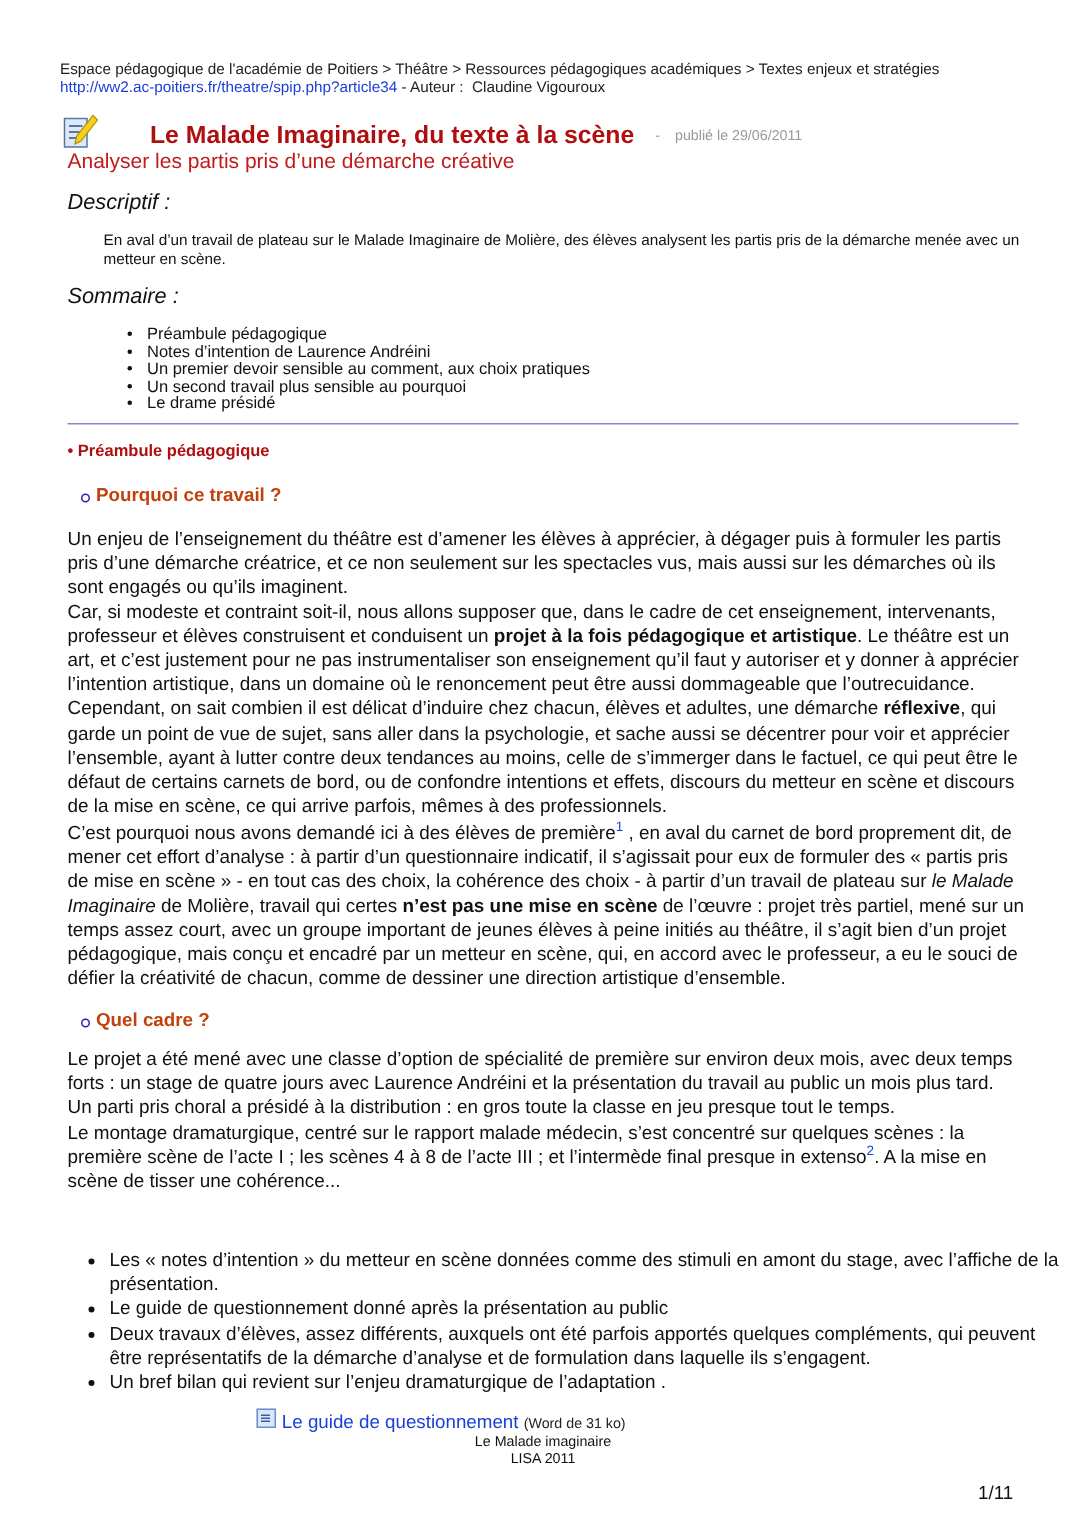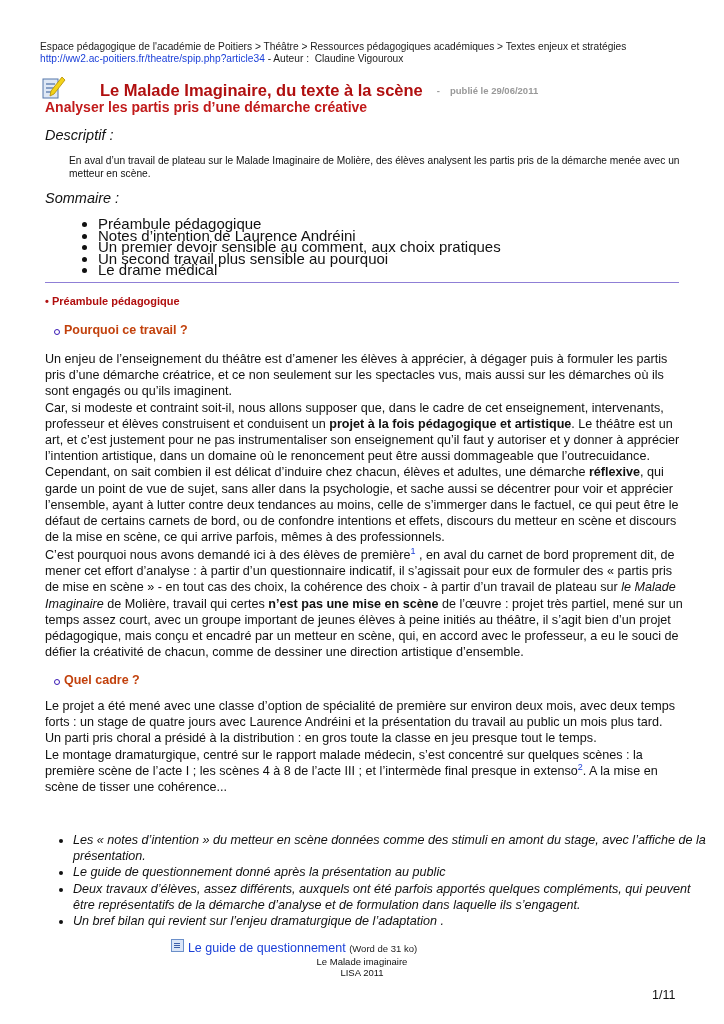--- a/index.html
+++ b/index.html
@@ -7,40 +7,40 @@
          font-family: "Liberation Sans", sans-serif; color: #111; }
   .page { position: absolute; left: 0; top: 0; width: 724px; height: 1024px; padding-left: 40px; }
 
   .crumbs { position: absolute; left: 40px; top: 41px; width: 650px; font-size: 10.2px; line-height: 12px; color: #222; }
   .crumbs .url { color: #1a3fd8; }
   .crumbs .url-line span { white-space: pre; }
 
   .title-row { position: absolute; left: 42px; top: 74px; height: 26px; display: flex; align-items: flex-end; }
   .title-icon { width: 24px; height: 24px; margin-right: 6px; position: relative; }
   .title-text { color: #b00f0f; font-weight: bold; font-size: 16.5px; line-height: 20px; margin-left: 28px; }
-  .pub { color: #999; font-size: 9.5px; margin-left: 14px; line-height: 18px; font-weight: bold; }
+  .pub { color: #999; font-size: 9.5px; margin-left: 14px; line-height: 18px; }
   .pub .dash { margin-right: 10px; }
-  .subtitle { position: absolute; left: 45px; top: 99px; color: #c11a1a; font-size: 14px; font-weight: bold; }
+  .subtitle { position: absolute; left: 45px; top: 99px; color: #c11a1a; font-size: 14px; }
 
   .h-italic { position: absolute; left: 45px; font-style: italic; font-size: 14.5px; color: #111; }
   .descr { position: absolute; left: 69px; top: 155px; width: 620px; font-size: 10.2px; line-height: 12.5px; }
-  .sommaire { position: absolute; left: 70px; top: 218px; margin: 0; padding: 0 0 0 28px; font-size: 15px; line-height: 11.5px; list-style: disc; }
+  .sommaire { position: absolute; left: 70px; top: 218px; margin: 0; padding: 0 0 0 28px; font-size: 11px; line-height: 11.5px; list-style: disc; }
   .sommaire li { margin: 0; }
   .rule { position: absolute; left: 45px; top: 282px; width: 634px; height: 1px; background: #8f7fd6; }
 
   .sec-title { position: absolute; left: 45px; top: 295px; color: #b00f0f; font-weight: bold; font-size: 11px; }
   .sub-title { position: absolute; left: 54px; color: #c2410c; font-weight: bold; font-size: 12.5px; }
   .sub-title .ring { display: inline-block; width: 4px; height: 4px; border: 1.3px solid #3a1ab5; border-radius: 50%; margin-right: 4px; vertical-align: -1px; }
 
   .para { position: absolute; left: 45px; width: 640px; font-size: 12.6px; line-height: 16.2px; color: #111; }
   .para b { font-weight: bold; }
   .para sup { color: #1a3fd8; font-size: 9px; line-height: 0; }
 
   .bullets { position: absolute; left: 45px; top: 832px; width: 640px; margin: 0; padding: 0 0 0 28px; font-size: 12.6px; line-height: 16.2px; list-style: disc; }
-  .bullets li { margin-bottom: 0; font-style: italic; }
+  .bullets li { margin-bottom: 0; }
 
   .attach { position: absolute; left: 0; width: 588px; top: 939px; text-align: center; font-size: 12.5px; }
   .attach .doc-icon { display: inline-block; width: 11px; height: 11px; border: 1px solid #6b8fc9; background: #dbe6f7; margin-right: 4px; vertical-align: 0px; position: relative; }
   .attach .doc-icon:after { content: ""; position: absolute; left: 2px; top: 3px; width: 6px; height: 1px; background: #3b5ea8; box-shadow: 0 2px 0 #3b5ea8, 0 4px 0 #3b5ea8; }
   .attach .link { color: #1a3fd8; }
   .attach .size { color: #222; font-size: 9.5px; }
   .cap { position: absolute; left: 0; width: 724px; text-align: center; font-size: 9.5px; line-height: 11px; color: #111; }
   .pagenum { position: absolute; left: 652px; top: 988px; font-size: 12.5px; color: #111; }
 </style>
 </head>
@@ -70,21 +70,21 @@
 
   <div class="h-italic" style="top:127px">Descriptif :</div>
   <div class="descr">En aval d’un travail de plateau sur le Malade Imaginaire de Molière, des élèves analysent les partis pris de la démarche menée avec un metteur en scène.</div>
 
   <div class="h-italic" style="top:190px">Sommaire :</div>
   <ul class="sommaire">
     <li>Préambule pédagogique</li>
     <li>Notes d’intention de Laurence Andréini</li>
     <li>Un premier devoir sensible au comment, aux choix pratiques</li>
     <li>Un second travail plus sensible au pourquoi</li>
-    <li>Le drame médical</li>
+    <li>Le drame présidé</li>
   </ul>
   <div class="rule"></div>
 
   <div class="sec-title">• Préambule pédagogique</div>
   <div class="sub-title" style="top:323px"><span class="ring"></span><span>Pourquoi ce travail ?</span></div>
 
   <div class="para" style="top:351px">
     <span>Un enjeu de l’enseignement du théâtre est d’amener les élèves à apprécier, à dégager puis à formuler les partis pris d’une démarche créatrice, et ce non seulement sur les spectacles vus, mais aussi sur les démarches où ils sont engagés ou qu’ils imaginent.</span><br>
     <span>Car, si modeste et contraint soit-il, nous allons supposer que, dans le cadre de cet enseignement, intervenants, professeur et élèves construisent et conduisent un </span><b>projet à la fois pédagogique et artistique</b><span>. Le théâtre est un art, et c’est justement pour ne pas instrumentaliser son enseignement qu’il faut y autoriser et y donner à apprécier l’intention artistique, dans un domaine où le renoncement peut être aussi dommageable que l’outrecuidance.</span><br>
     <span>Cependant, on sait combien il est délicat d’induire chez chacun, élèves et adultes, une démarche </span><b>réflexive</b><span>, qui garde un point de vue de sujet, sans aller dans la psychologie, et sache aussi se décentrer pour voir et apprécier l’ensemble, ayant à lutter contre deux tendances au moins, celle de s’immerger dans le factuel, ce qui peut être le défaut de certains carnets de bord, ou de confondre intentions et effets, discours du metteur en scène et discours de la mise en scène, ce qui arrive parfois, mêmes à des professionnels.</span>

